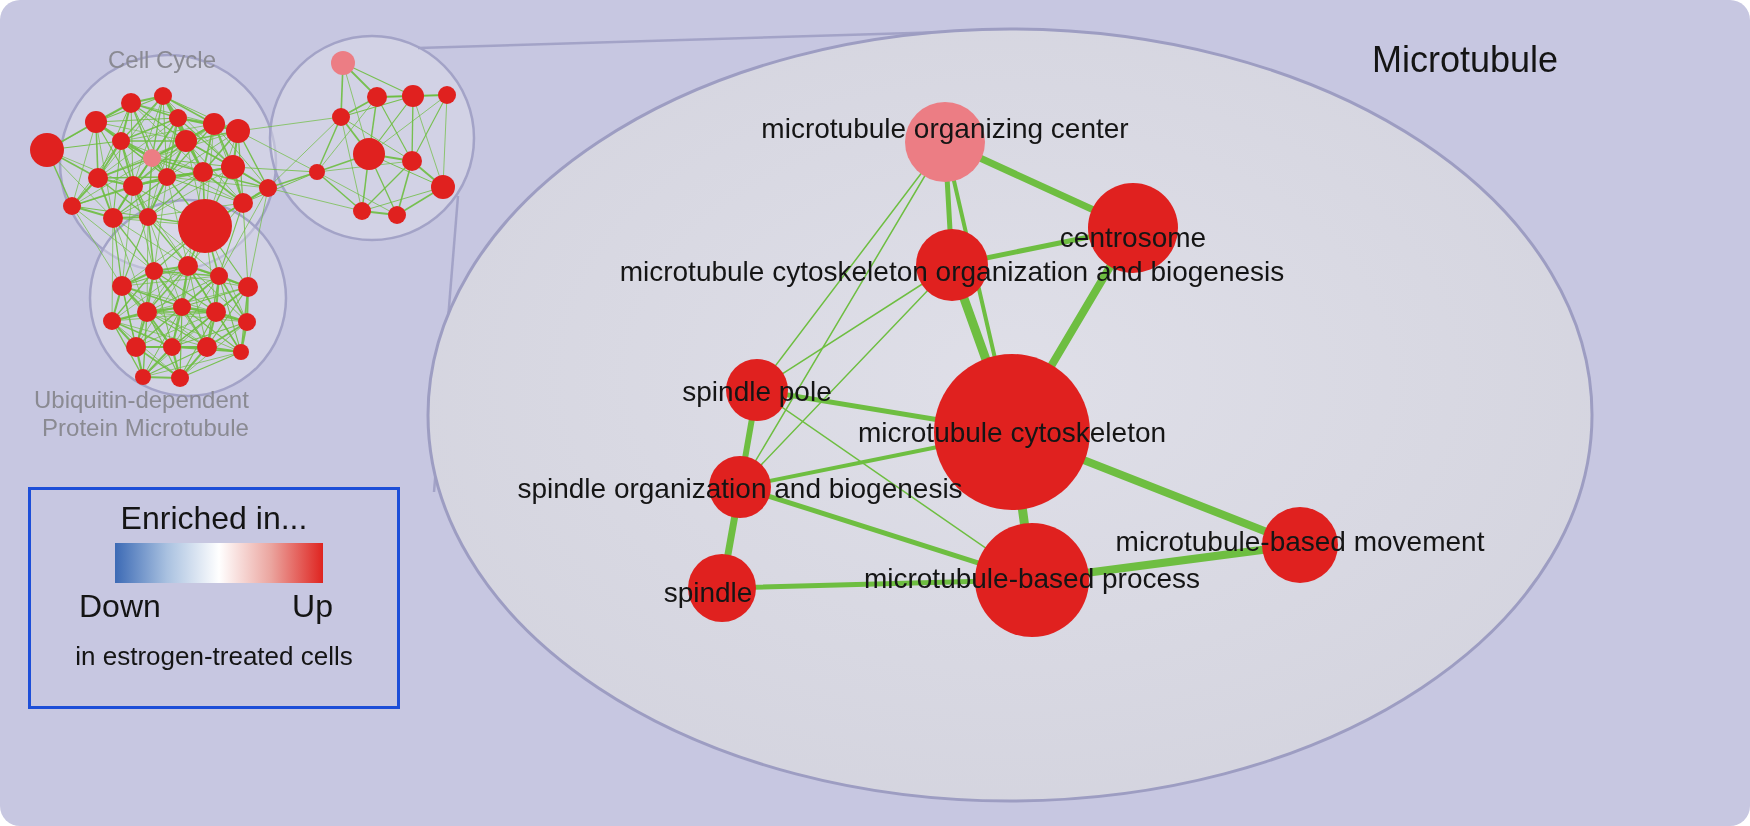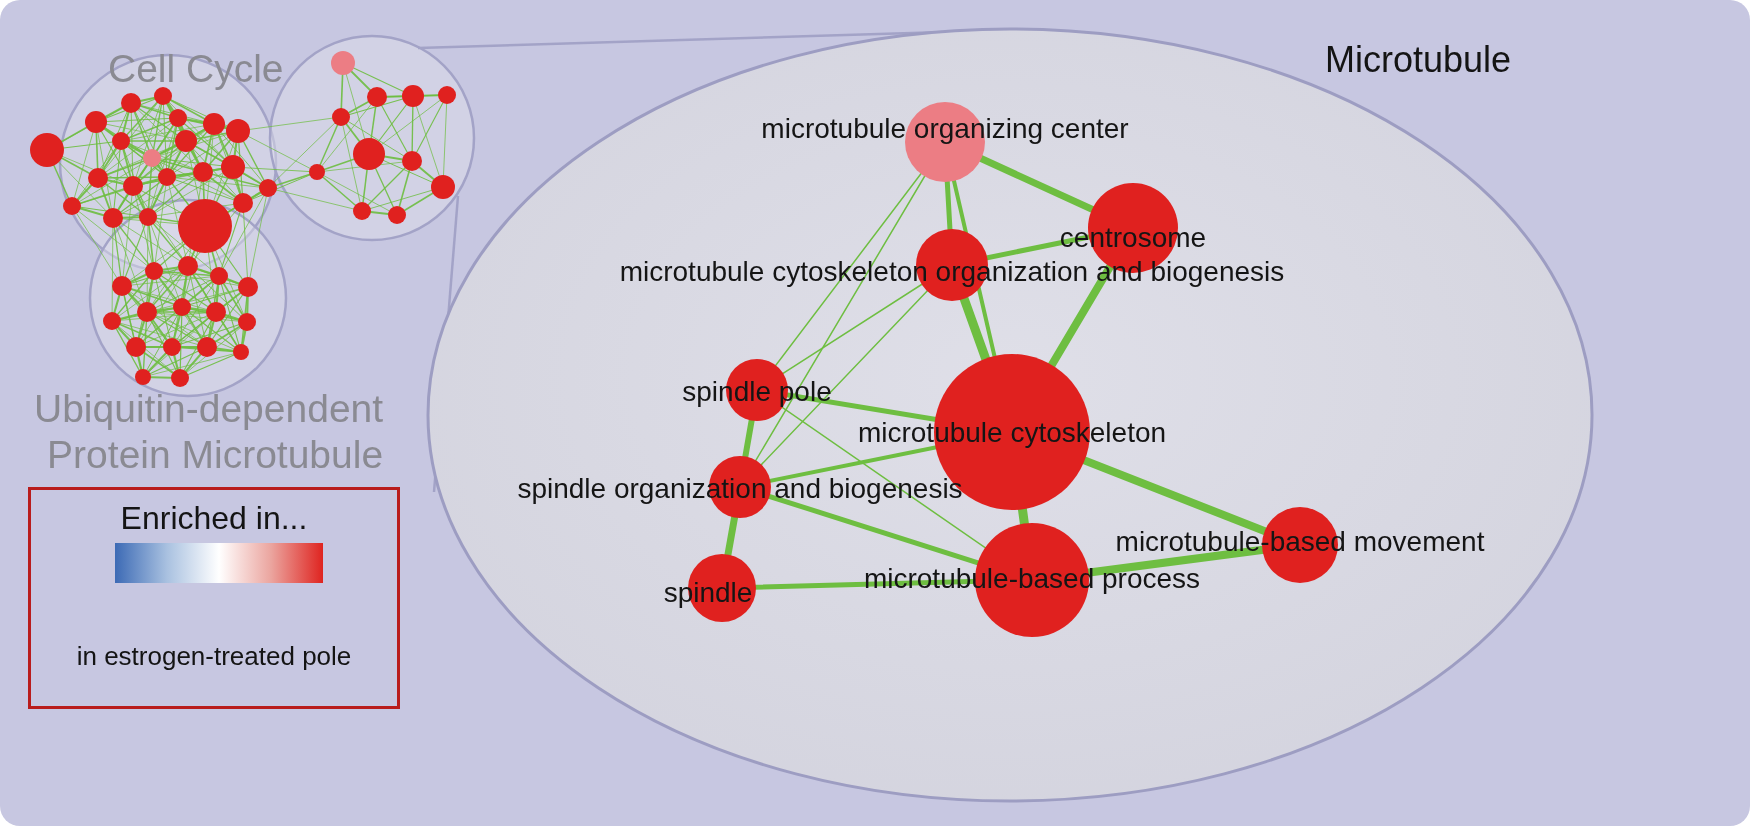--- a/index.html
+++ b/index.html
@@ -1,23 +1,23 @@
 <!DOCTYPE html>
 <html><head>
 <meta charset="utf-8">
 <style>
   html,body{margin:0;padding:0;background:#ffffff;font-family:"Liberation Sans",sans-serif;}
   .canvas{position:relative;width:1750px;height:826px;background:#c7c7e1;border-radius:20px;overflow:hidden;}
   #net-svg{position:absolute;left:0;top:0;}
   #net-svg text{font-family:"Liberation Sans",sans-serif;}
-  .cluster-label{position:absolute;color:#8a8a92;font-size:39px;line-height:1.18;}
+  .cluster-label{position:absolute;color:#8a8a92;font-size:24px;line-height:1.18;}
   .cell-cycle-label{left:108px;top:46px;}
   .ubiquitin-label{left:34px;top:386px;text-align:right;}
-  .zoom-title{position:absolute;left:1325px;top:40px;width:280px;font-size:36px;line-height:1.12;color:#141414;}
-  .legend{position:absolute;left:28px;top:487px;width:372px;height:222px;border:3px solid #b91c1c;box-sizing:border-box;}
+  .zoom-title{position:absolute;left:1325px;top:40px;width:280px;text-align:center;font-size:36px;line-height:1.12;color:#141414;}
+  .legend{position:absolute;left:28px;top:487px;width:372px;height:222px;border:3px solid #1d4ed8;box-sizing:border-box;}
   .legend-title{position:absolute;left:0;right:0;top:10px;text-align:center;font-size:32px;color:#141414;}
   .legend-bar{position:absolute;left:84px;top:53px;width:208px;height:40px;}
   .legend-ends{position:absolute;left:48px;right:64px;top:98px;display:flex;justify-content:space-between;font-size:32px;color:#141414;}
   .legend-caption{position:absolute;left:0;right:0;top:150px;text-align:center;font-size:26px;line-height:1.3;color:#141414;}
 </style>
 </head>
 <body>
 
 <div class="canvas" style="background: rgb(199, 199, 225);">
 
@@ -457,18 +457,22 @@
     <div>Protein Microtubule</div>
   </div>
 
   <div class="zoom-title">
     <div>Microtubule</div>
   </div>
 
   <div class="legend">
     <div class="legend-title">Enriched in...</div>
     <div class="legend-bar" style="background: linear-gradient(90deg, rgb(60, 106, 181), rgb(169, 193, 224), rgb(255, 255, 255), rgb(235, 165, 159), rgb(223, 36, 32));"></div>
+    <div class="legend-ends">
+      <span>Down</span>
+      <span>Up</span>
+    </div>
     <div class="legend-caption">
-      <div>in estrogen-treated pole</div>
+      <div>in estrogen-treated cells</div>
     </div>
   </div>
 
 </div>
 
 </body></html>

